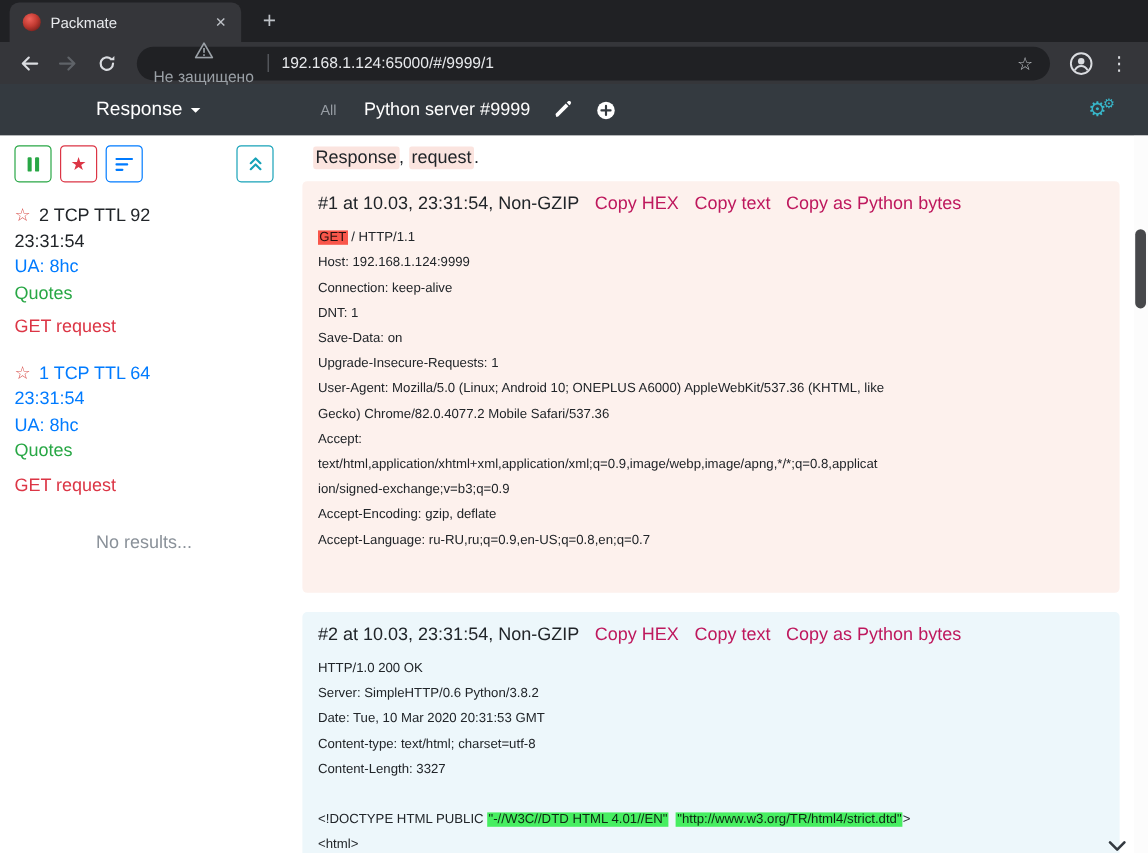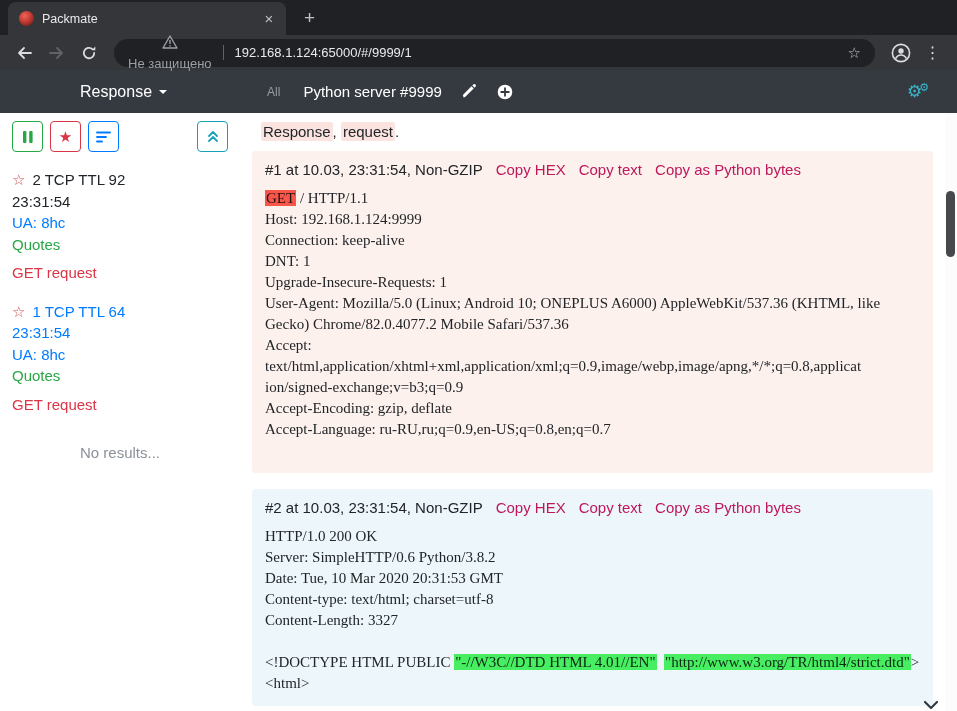--- a/index.html
+++ b/index.html
@@ -1,21 +1,21 @@
 <!DOCTYPE html>
 <html><head>
 <meta charset="utf-8">
 <style>
   * { box-sizing: border-box; }
   body { margin:0; background:#202124; font-family:"Liberation Sans", sans-serif; }
   .browser { position:relative; width:957px; height:711px; overflow:hidden; background:#fff; }
 
   
   .tabbar { height:35px; background:#202124; display:flex; align-items:flex-end; padding-left:8px; }
-  .tab { width:278px; height:33px; background:#35363a; border-radius:8px 8px 0 0; display:flex; align-items:center; gap:8px; padding:0 8px 0 11px; }
+  .tab { width:193px; height:33px; background:#35363a; border-radius:8px 8px 0 0; display:flex; align-items:center; gap:8px; padding:0 8px 0 11px; }
   .favicon { width:15px; height:15px; border-radius:50%; flex:none;
              background:radial-gradient(circle at 38% 32%, #f0625a 0%, #c23b32 45%, #541210 100%); }
   .tab-title { flex:1; color:#e8eaed; font-size:12.5px; white-space:nowrap; overflow:hidden; }
   .tab-close { color:#bdc1c6; font-size:15px; width:18px; height:18px; display:flex; align-items:center; justify-content:center; }
   .newtab { color:#bdc1c6; font-size:19px; line-height:1; margin:0 0 8px 18px; }
 
   .toolbar { height:35px; background:#35363a; display:flex; align-items:center; padding:0 10px; gap:3px; }
   .tool-btn { width:29px; height:29px; display:flex; align-items:center; justify-content:center; flex:none; }
   .omnibox { flex:1; min-width:0; height:28px; background:#202124; border-radius:14px; margin:0 8px; display:flex; align-items:center; gap:8px; padding:0 12px 0 14px; }
   .sec-chip { display:flex; align-items:center; gap:7px; color:#9aa0a6; font-size:13px; white-space:nowrap;flex-direction:column; }
@@ -58,21 +58,21 @@
   .packets { flex:1; min-width:0; padding:6px 24px 0 14px; }
   .legend { font-size:15px; color:#212529; margin:4px 0 11px 9px; }
   .hl-pale { background:#fbe4df; padding:1px 2px; border-radius:2px; }
 
   .packet { border-radius:4px; padding:7px 13px 12px; margin-bottom:16px; }
   .packet-request { background:#fdf1ed; }
   .packet-response { background:#edf7fb; }
   .packet-head { display:flex; align-items:baseline; gap:13px; font-size:15px; color:#212529; margin:3px 0 10px; }
   .action-link { color:#be185d; cursor:pointer; white-space:nowrap; }
 
-  .mono { font-family:Liberation Serif, serif; font-size:15px; line-height:21px; color:#212529; }
+  .mono { font-family:Liberation Sans, sans-serif; font-size:11px; line-height:21px; color:#212529; }
   .mono-line { white-space:pre; min-height:21px; overflow:hidden; }
   .hl-red { background:#f9564a; color:#26110f; padding:0 1px; }
   .hl-green { background:#47ee61; color:#0d2912; padding:0 1px; }
 
   .scrollbar { position:absolute; top:0; right:0; bottom:0; width:12px; background:#fcfcfc; }
   .scroll-thumb { position:absolute; top:78px; right:2px; width:9px; height:66px; background:#47484b; border-radius:5px; cursor:pointer; }
   .scroll-bottom { position:absolute; right:18px; bottom:1px; cursor:pointer; line-height:0; }
 </style>
 </head>
 <body>
@@ -215,20 +215,21 @@
           <span>#1 at 10.03, 23:31:54, Non-GZIP</span>
           <span class="action-link">Copy HEX</span>
           <span class="action-link">Copy text</span>
           <span class="action-link">Copy as Python bytes</span>
         </div>
         <div class="mono">
             <div class="mono-line"><span class="hl-red">GET</span><span> / HTTP/1.1</span></div>
             <div class="mono-line"><span>Host: 192.168.1.124:9999</span></div>
             <div class="mono-line"><span>Connection: keep-alive</span></div>
             <div class="mono-line"><span>DNT: 1</span></div>
+            <div class="mono-line"><span>Save-Data: on</span></div>
             <div class="mono-line"><span>Upgrade-Insecure-Requests: 1</span></div>
             <div class="mono-line"><span>User-Agent: Mozilla/5.0 (Linux; Android 10; ONEPLUS A6000) AppleWebKit/537.36 (KHTML, like</span></div>
             <div class="mono-line"><span>Gecko) Chrome/82.0.4077.2 Mobile Safari/537.36</span></div>
             <div class="mono-line"><span>Accept:</span></div>
             <div class="mono-line"><span>text/html,application/xhtml+xml,application/xml;q=0.9,image/webp,image/apng,*/*;q=0.8,applicat</span></div>
             <div class="mono-line"><span>ion/signed-exchange;v=b3;q=0.9</span></div>
             <div class="mono-line"><span>Accept-Encoding: gzip, deflate</span></div>
             <div class="mono-line"><span>Accept-Language: ru-RU,ru;q=0.9,en-US;q=0.8,en;q=0.7</span></div>
             <div class="mono-line">&nbsp;</div>
           </div>

